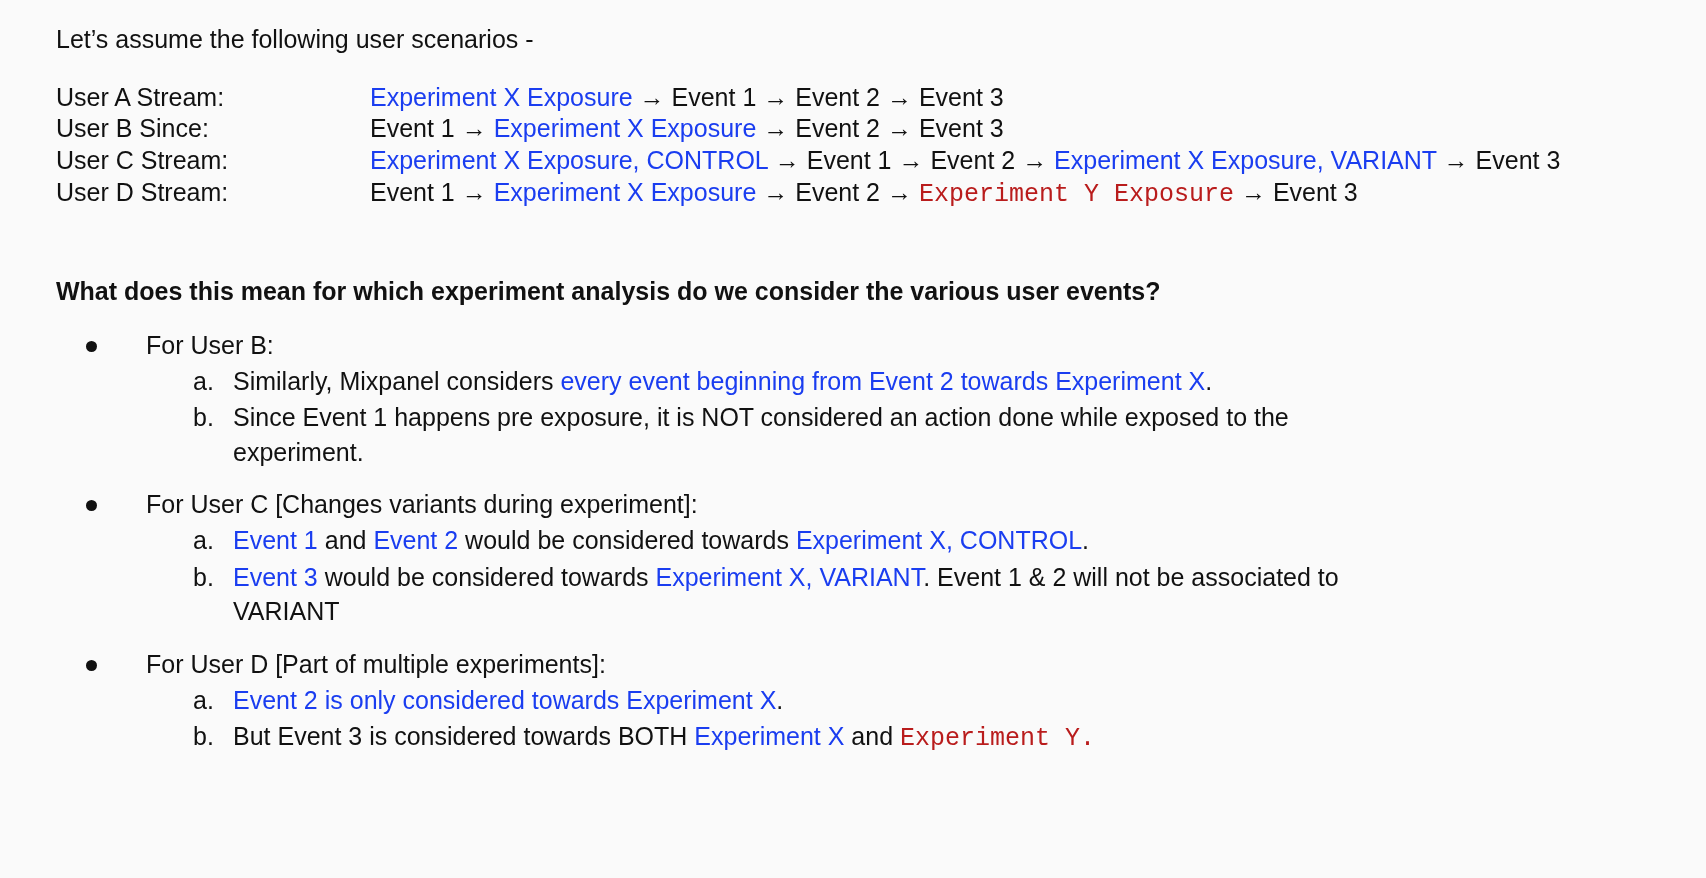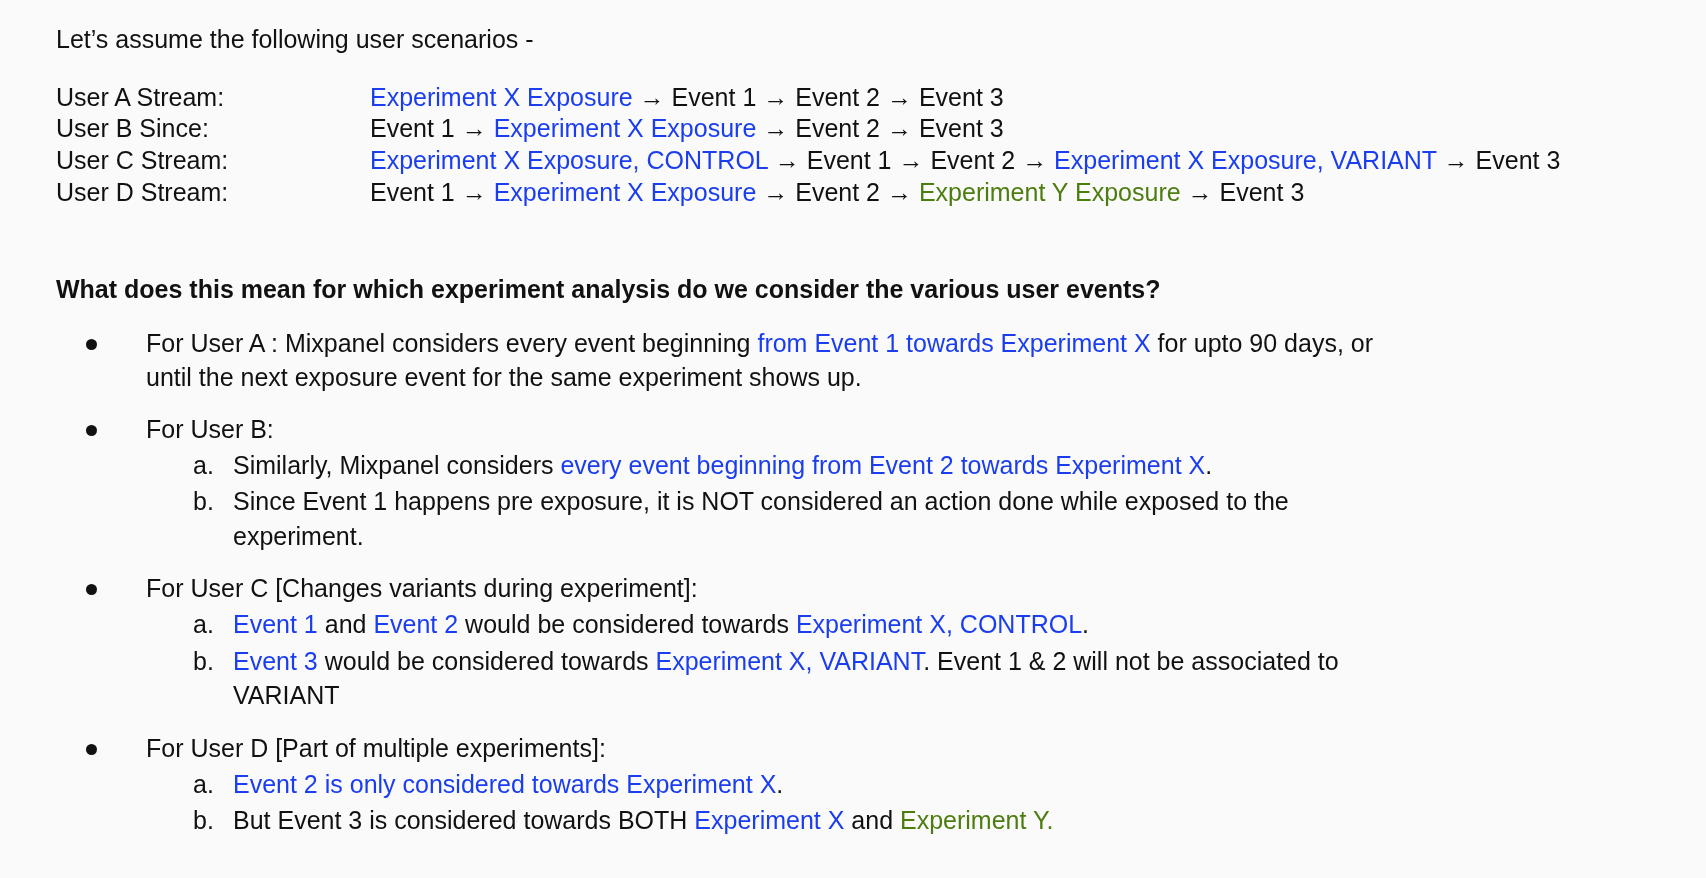--- a/index.html
+++ b/index.html
@@ -42,21 +42,22 @@
     flex: 0 0 272px;
     color: #111111;
   }
   .stream-body {
     color: #111111;
   }
   .blue {
     color: #1a3df0;
   }
   .magenta {
-    color: #4d7c0f;
+    color: #b91c1c;
+    font-family: Liberation Mono, monospace;
   }
   .question {
     font-size: 25px;
     font-weight: bold;
     margin: 66px 0 0 0;
     color: #111111;
   }
   .bullets {
     margin: 22px 0 0 0;
     padding: 0;
@@ -126,25 +127,20 @@
     <div class="stream-row">
       <span class="stream-label">User D Stream:</span>
       <span class="stream-body"><span>Event 1</span><span> → </span><span class="blue">Experiment X Exposure</span><span> → </span><span>Event 2</span><span> → </span><span class="magenta">Experiment Y Exposure</span><span> → </span><span>Event 3</span></span>
     </div>
   </div>
 
   <p class="question">What does this mean for which experiment analysis do we consider the various user events?</p>
 
   <ul class="bullets">
 
-    <li class="bullet-item">
-      <span class="bullet-head">
-        <span class="bullet-dot"></span>
-      <span>For User A : Mixpanel considers every event beginning </span><span class="blue">from Event 1 towards Experiment X</span><span> for upto 90 days, or until the next exposure event for the same experiment shows up.</span></span>
-    </li>
 
     <li class="bullet-item">
       <span class="bullet-head">
         <span class="bullet-dot"></span>
       <span>For User B:</span></span>
       <ul class="sub-list">
         <li class="sub-item">
           <span class="sub-marker">a.</span>
           <span><span>Similarly, Mixpanel considers </span><span class="blue">every event beginning from Event 2 towards Experiment X</span><span>.</span></span>
         </li>

